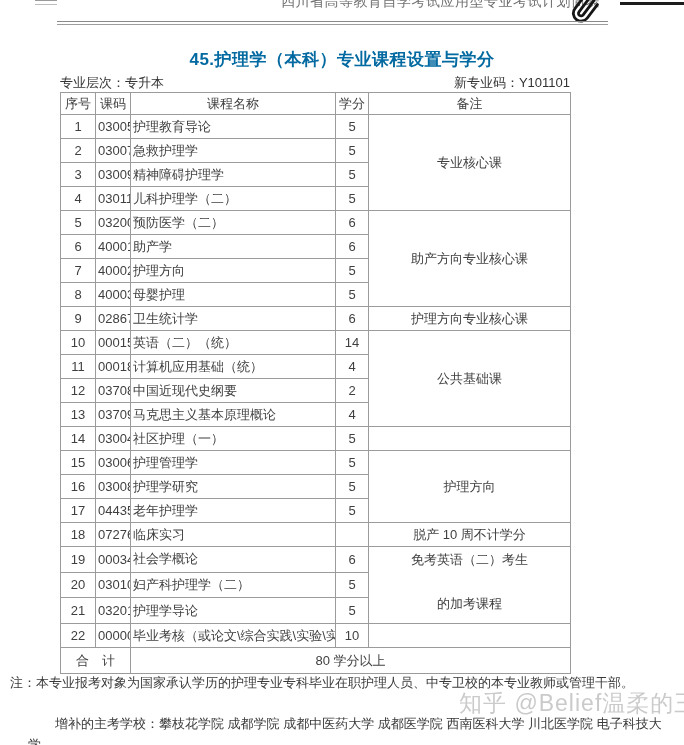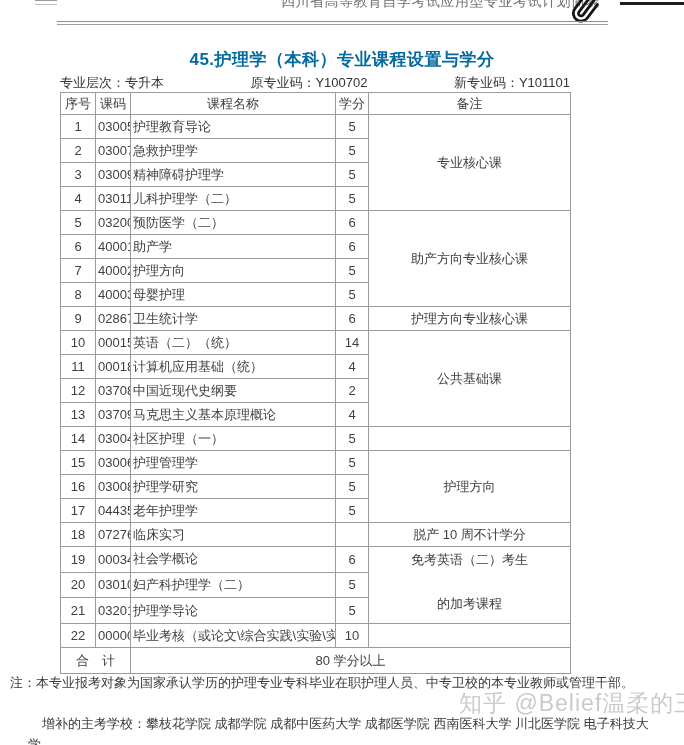--- a/index.html
+++ b/index.html
@@ -34,21 +34,21 @@
   .l{text-align:left;}
   .rm{text-align:center;margin-left:8px;}
   .rm2{vertical-align:middle;}
   .rm2 .inner{display:flex;flex-direction:column;justify-content:space-between;
     height:62px;padding:4px 0 10px 0;}
   .total-row td{height:25px;}
   
   .note{position:absolute;font-size:13px;color:#3a3a3a;white-space:nowrap;z-index:1;}
   .n1{top:674px;left:10px;}
   .n2{top:695px;left:55px;}
-  .n3{top:715px;left:42px;}
+  .n3{top:715px;left:55px;}
   .n4{top:736px;left:28px;}
   
   .watermark{position:absolute;top:688px;left:459px;font-size:23px;font-weight:400;
     color:rgba(158,158,158,0.55);letter-spacing:1px;white-space:nowrap;z-index:2;}
 </style>
 </head>
 <body>
 
 <div class="page">
 
@@ -57,21 +57,20 @@
   <svg class="paperclip" viewBox="0 0 24 24" fill="none" stroke="#161616" stroke-width="2.2" stroke-linecap="round" stroke-linejoin="round">
     <path d="M21.44 11.05l-9.19 9.19a6 6 0 0 1-8.49-8.49l9.19-9.19a4 4 0 0 1 5.66 5.66l-9.2 9.19a2 2 0 0 1-2.83-2.83l8.49-8.48"></path>
   </svg>
   <span class="tick-right"></span>
   <div class="double-line"></div>
 
   <div class="doc-title">45.护理学（本科）专业课程设置与学分</div>
 
   <div class="meta-row">
     <span>专业层次：专升本</span>
-    <span>原专业码：Y100702</span>
     <span>新专业码：Y101101</span>
   </div>
 
   <table class="curriculum">
     <colgroup>
       <col style="width:35px">
         <col style="width:35px">
         <col style="width:205px">
       <col style="width:33px">
         <col style="width:202px">

